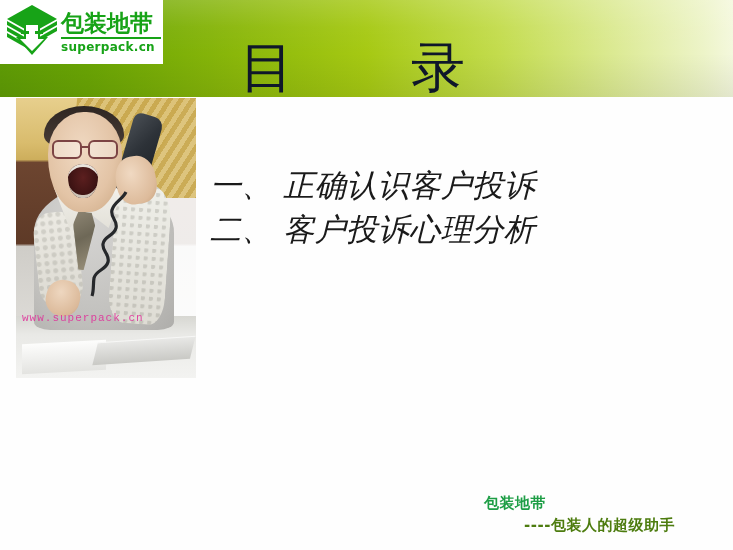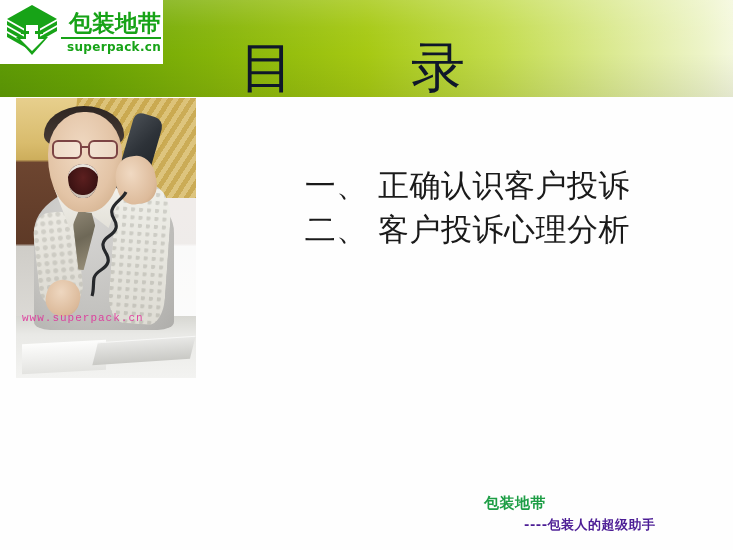--- a/index.html
+++ b/index.html
@@ -9,21 +9,20 @@
   }
   body {
     font-family: "Liberation Sans", sans-serif;
   }
   #slide {
     position: relative;
     width: 733px;
     height: 550px;
     overflow: hidden;
     background: #fefefe;
-    text-align: right;
   }
 
   
   .header-band {
     position: absolute;
     left: 0;
     top: 0;
     width: 733px;
     height: 97px;
     background: linear-gradient(to right,
@@ -277,20 +276,21 @@
     top: 163px;
     width: 420px;
   }
   .agenda-item {
     font-family: "DejaVu Serif", "Liberation Serif", serif;
     font-size: 31px;
     color: #1a1a1a;
     line-height: 44px;
     white-space: pre;
     letter-spacing: 0.5px;
+    font-style: italic;
   }
 
   
   .footer {
     position: absolute;
     left: 452px;
     top: 494px;
     width: 281px;
     height: 50px;
   }
@@ -303,23 +303,23 @@
     font-weight: bold;
     color: #1e9e46;
     white-space: nowrap;
     letter-spacing: 0.5px;
   }
   .footer-slogan {
     position: absolute;
     left: 72px;
     top: 22px;
     font-family: "DejaVu Sans", "Liberation Sans", sans-serif;
-    font-size: 13px;
+    font-size: 15px;
     font-weight: bold;
-    color: #4c1d95;
+    color: #4d7c0f;
     white-space: nowrap;
     letter-spacing: 0.5px;
   }
 </style>
 </head>
 <body>
 
 <div id="slide">
 
   <div class="header-band"></div>

